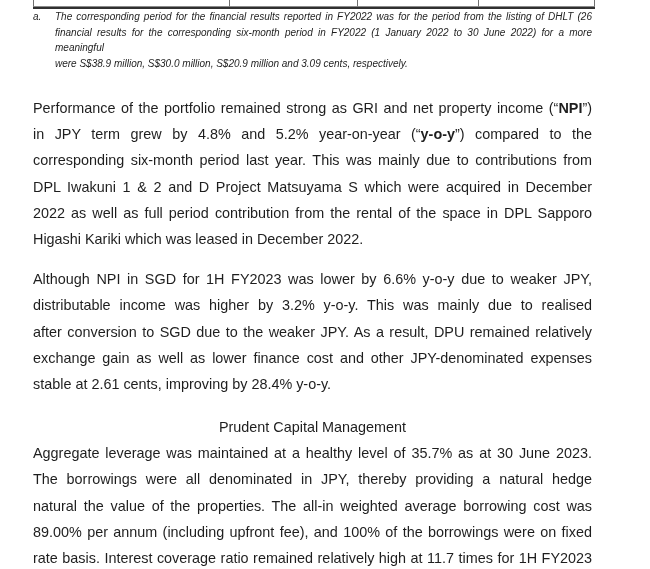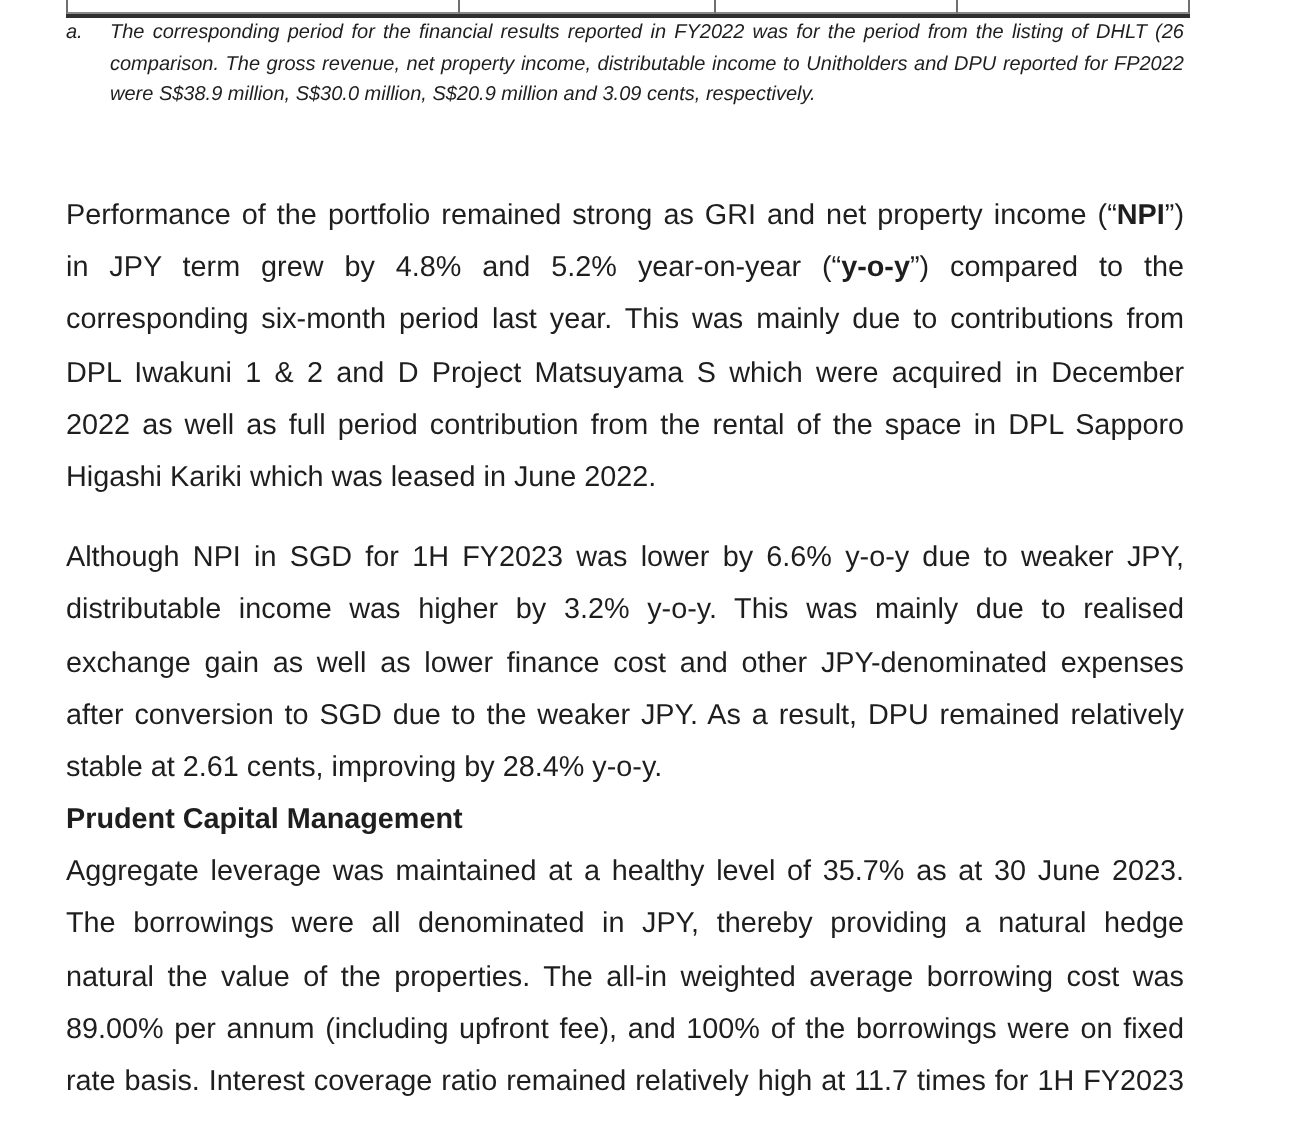--- a/index.html
+++ b/index.html
@@ -59,59 +59,59 @@
   .docbody {
     position: absolute;
     left: 33px; top: 95px;
     width: 559px;
     font-size: 14.4px;
     line-height: 26.2px;
   }
   .docbody .ln { max-height: 26.2px; }
   .block.paragraph { margin-top: 14px; }
   .block:first-child { margin-top: 0; }
-  .block.heading { font-weight: bold; }
+  .block.heading { margin-top: 17px; font-weight: normal; text-align: center; }
   .block.paragraph-tight { margin-top: 0; }
 </style>
 </head>
 <body>
 
 <div class="page">
 
   <div class="table-fragment">
     <div class="cell"></div>
     <div class="cell"></div>
     <div class="cell"></div>
     <div class="cell"></div>
   </div>
   <div class="table-bottom-border"></div>
 
   <div class="footnote">
     <span class="fn-marker">a.</span>
     <div class="fn-lines">
         <div class="ln"><span>The corresponding period for the financial results reported in FY2022 was for the period from the listing of DHLT (26</span></div>
-        <div class="ln"><span>comparison. The gross revenue, net property income, distributable income to Unitholders and DPU reported for FP2022</span></div>
+        <div class="ln"><span>financial results for the corresponding six-month period in FY2022 (1 January 2022 to 30 June 2022) for a more meaningful</span></div>
         <div class="ln ln-last"><span>were S$38.9 million, S$30.0 million, S$20.9 million and 3.09 cents, respectively.</span></div>
       </div>
   </div>
 
   <div class="docbody">
       <div class="block paragraph">
         <div class="ln"><span>Performance of the portfolio remained strong as GRI and net property income (“</span><span class="b">NPI</span><span>”)</span></div>
         <div class="ln"><span>in JPY term grew by 4.8% and 5.2% year-on-year (“</span><span class="b">y-o-y</span><span>”) compared to the</span></div>
         <div class="ln"><span>corresponding six-month period last year. This was mainly due to contributions from</span></div>
         <div class="ln"><span>DPL Iwakuni 1 &amp; 2 and D Project Matsuyama S which were acquired in December</span></div>
         <div class="ln"><span>2022 as well as full period contribution from the rental of the space in DPL Sapporo</span></div>
-        <div class="ln ln-last"><span>Higashi Kariki which was leased in June 2022.</span></div>
+        <div class="ln ln-last"><span>Higashi Kariki which was leased in December 2022.</span></div>
       </div>
       <div class="block paragraph">
         <div class="ln"><span>Although NPI in SGD for 1H FY2023 was lower by 6.6% y-o-y due to weaker JPY,</span></div>
         <div class="ln"><span>distributable income was higher by 3.2% y-o-y. This was mainly due to realised</span></div>
+        <div class="ln"><span>after conversion to SGD due to the weaker JPY. As a result, DPU remained relatively</span></div>
         <div class="ln"><span>exchange gain as well as lower finance cost and other JPY-denominated expenses</span></div>
-        <div class="ln"><span>after conversion to SGD due to the weaker JPY. As a result, DPU remained relatively</span></div>
         <div class="ln ln-last"><span>stable at 2.61 cents, improving by 28.4% y-o-y.</span></div>
       </div>
       <div class="block heading">Prudent Capital Management</div>
       <div class="block paragraph-tight">
         <div class="ln"><span>Aggregate leverage was maintained at a healthy level of 35.7% as at 30 June 2023.</span></div>
         <div class="ln"><span>The borrowings were all denominated in JPY, thereby providing a natural hedge</span></div>
         <div class="ln"><span>natural the value of the properties. The all-in weighted average borrowing cost was</span></div>
         <div class="ln"><span>89.00% per annum (including upfront fee), and 100% of the borrowings were on fixed</span></div>
         <div class="ln"><span>rate basis. Interest coverage ratio remained relatively high at 11.7 times for 1H FY2023</span></div>
       </div>

